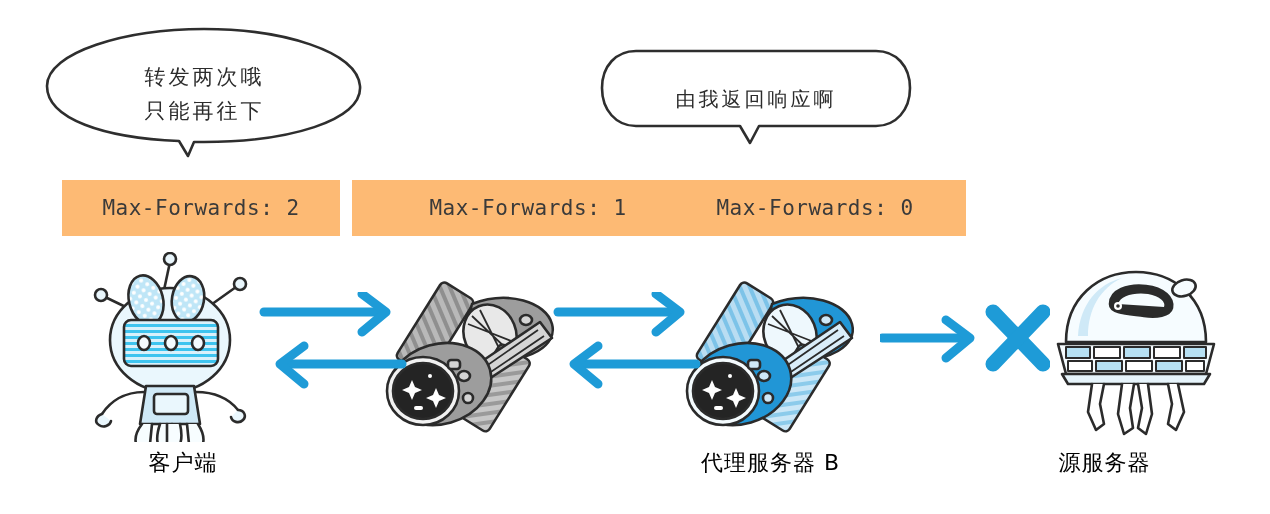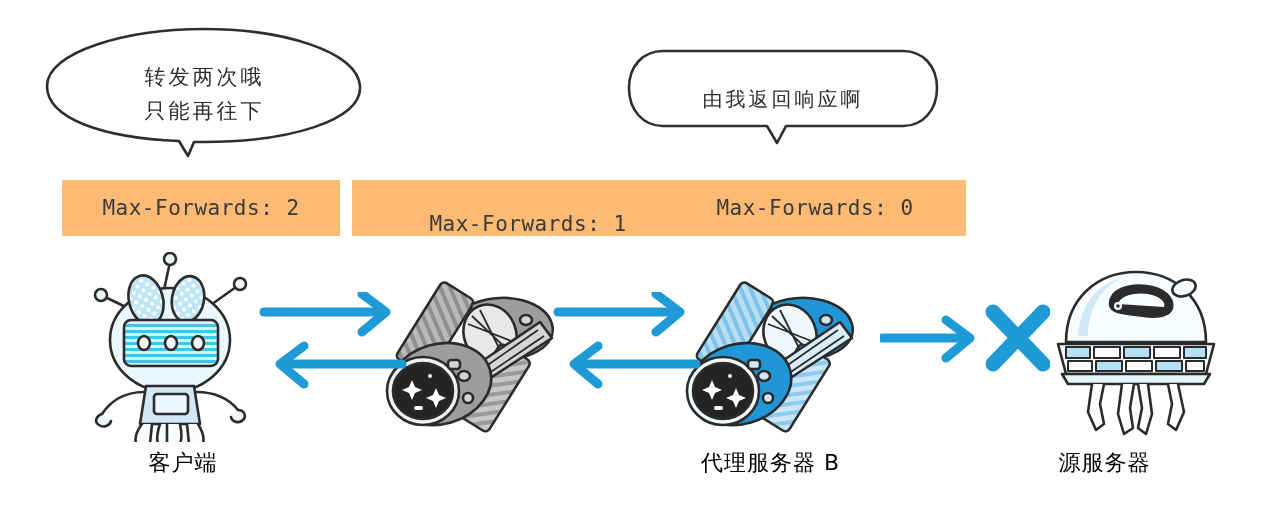--- a/index.html
+++ b/index.html
@@ -31,42 +31,42 @@
     justify-content: center;
     font-family: "DejaVu Sans", sans-serif;
     color: #2c2c2c;
     letter-spacing: 3px;
     pointer-events: none;
   }
   .bubble-line { white-space: nowrap; }
 
   #bubble-1 { left: 42px; top: 24px; width: 325px; height: 140px; }
   #bubble-1 .bubble-text { font-size: 21px; line-height: 34px; padding-bottom: 14px; }
-  #bubble-2 { left: 623px; top: 46px; width: 320px; height: 105px; }
+  #bubble-2 { left: 596px; top: 46px; width: 320px; height: 105px; }
   #bubble-2 .bubble-text { font-size: 20px; line-height: 30px; padding-bottom: 12px; }
 
   
   .hdr-bar {
     position: absolute;
     top: 180px;
     height: 56px;
     background: #fdba74;
     display: flex;
     align-items: center;
     justify-content: center;
   }
   .hdr-bar span {
     font-family: "DejaVu Sans Mono", "Liberation Mono", monospace;
     font-size: 21px;
     color: #3a3a3a;
     letter-spacing: 0.5px;
     white-space: nowrap;
   }
   #hdr-0 { left: 62px;  width: 278px; }
-  #hdr-1 { left: 352px; width: 352px; align-items: flex-end; }
+  #hdr-1 { left: 352px; width: 352px; }
   #hdr-2 { left: 664px; width: 302px; }
 
   
   .node { position: absolute; }
   .node-label {
     position: absolute;
     text-align: center;
     font-family: "DejaVu Sans", sans-serif;
     font-size: 22px;
     color: #000000;

